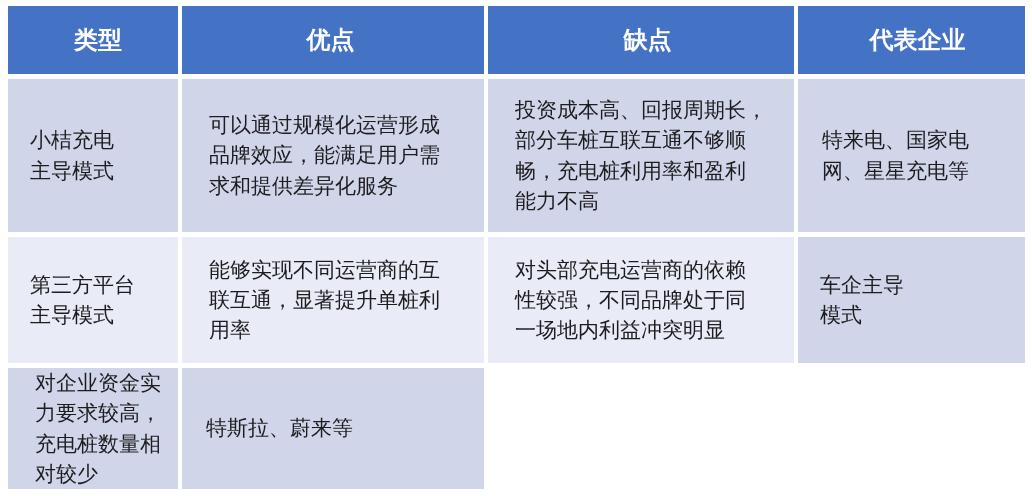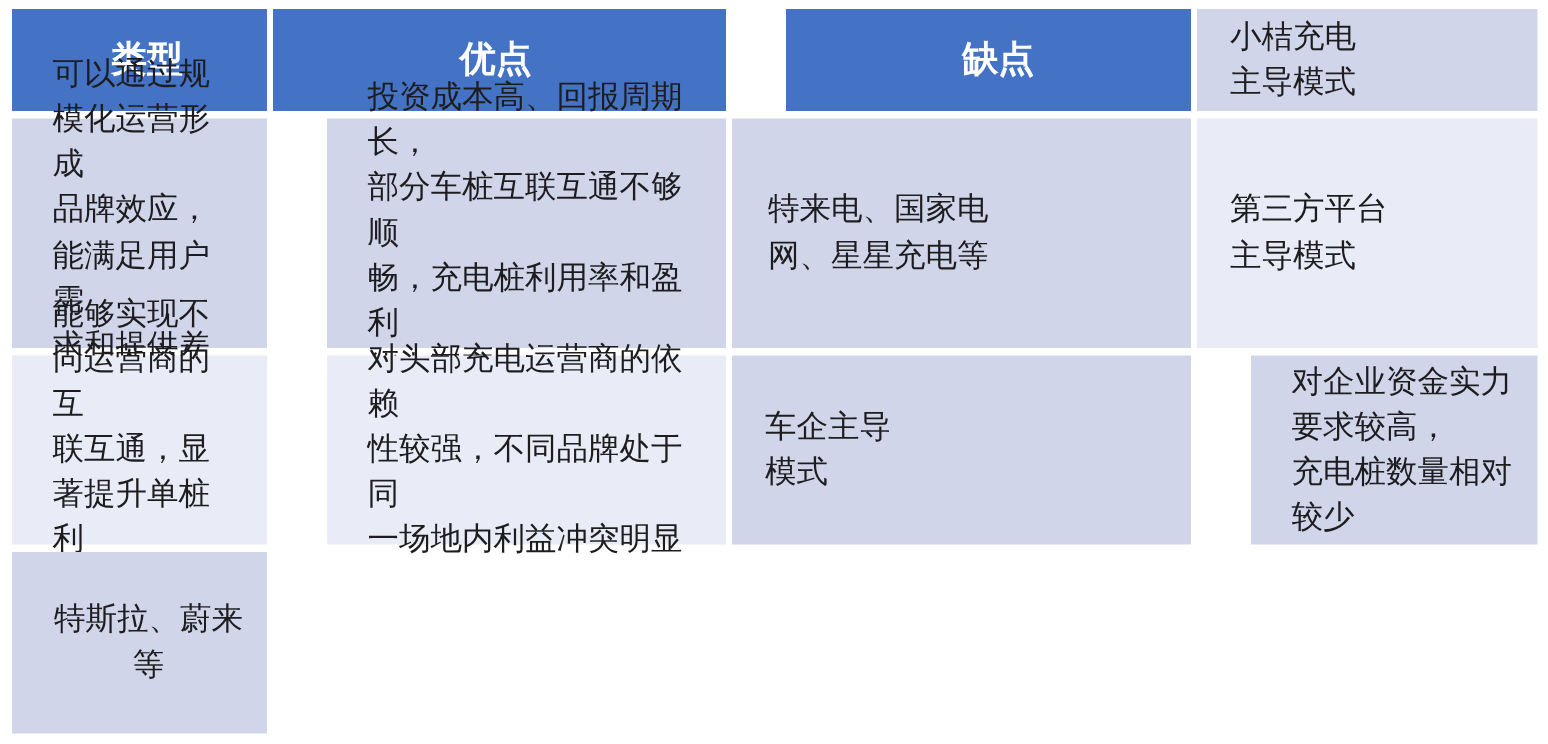--- a/index.html
+++ b/index.html
@@ -41,32 +41,33 @@
     font-size: 24px;
     font-weight: bold;
     justify-content: center;
     text-align: center;
     line-height: 1.2;
   }
   .cell.dark  { background: #d1d5ea; }
   .cell.light { background: #e9ebf6; }
   .col-type      { padding-left: 22px; padding-right: 12px; }
   .col-pros      { padding-left: 27px; padding-right: 32px; }
-  .col-cons      { padding-left: 27px; padding-right: 14px; margin-left: 36px; }
+  .col-cons      { padding-left: 27px; padding-right: 14px; }
   .col-companies { padding-left: 24px; padding-right: 12px; text-align: center; }
 </style>
 </head>
 <body>
 
 <div class="canvas">
   <div class="grid-table">
 
     <div class="cell header col-type">类型</div>
     <div class="cell header col-pros">优点</div>
     <div class="cell header col-cons">缺点</div>
+    <div class="cell header col-companies">代表企业</div>
 
     <div class="cell dark col-type">小桔充电
 主导模式</div>
     <div class="cell dark col-pros">可以通过规模化运营形成
 品牌效应，能满足用户需
 求和提供差异化服务</div>
     <div class="cell dark col-cons">投资成本高、回报周期长，
 部分车桩互联互通不够顺
 畅，充电桩利用率和盈利
 能力不高</div>

